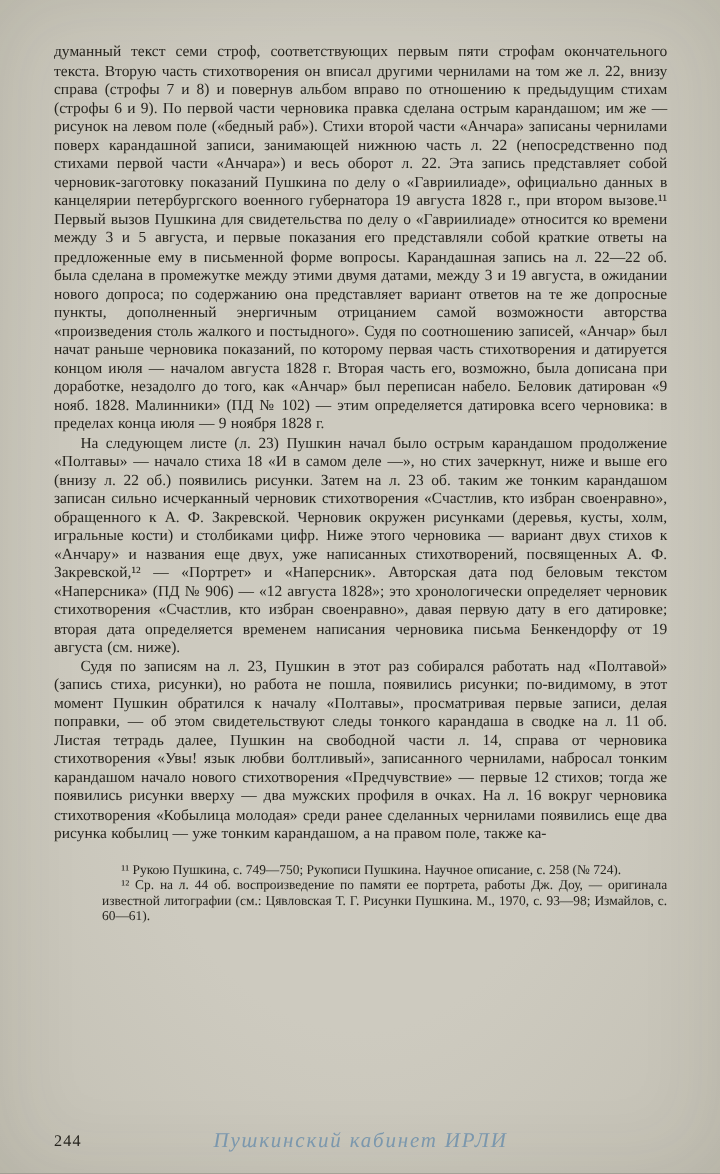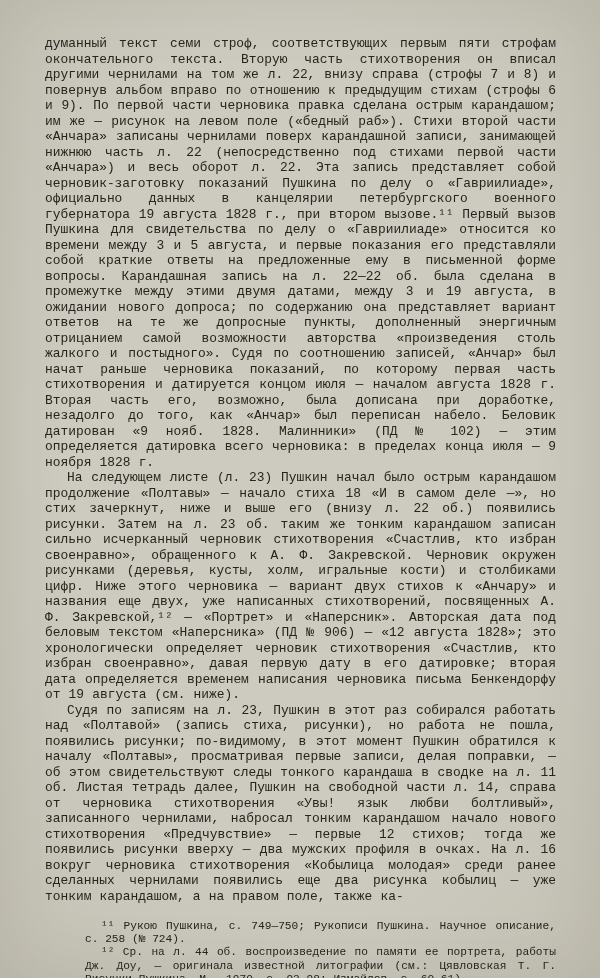--- a/index.html
+++ b/index.html
@@ -8,21 +8,21 @@
     background: #9a978e;
   }
   .page {
     position: relative;
     width: 600px;
     height: 978px;
     margin: 0 auto;
     background: radial-gradient(ellipse at 50% 45%, #cdcabf 55%, #c3c0b4 100%);
     box-shadow: inset 0 0 70px rgba(60,55,40,0.10);
     overflow: hidden;
-    font-family: Liberation Mono, monospace;
+    font-family: Liberation Serif, serif;
     color: #26241e;
   }
   .content {
     position: absolute;
     left: 45px;
     right: 44px;
     top: 36px;
   }
   .body-par {
     margin: 0;
@@ -81,14 +81,18 @@
     <p class="body-par">думанный текст семи строф, соответствующих первым пяти строфам окончательного текста. Вторую часть стихотворения он вписал другими чернилами на том же л. 22, внизу справа (строфы 7 и 8) и повернув альбом вправо по отношению к предыдущим стихам (строфы 6 и 9). По первой части черновика правка сделана острым карандашом; им же — рисунок на левом поле («бедный раб»). Стихи второй части «Анчара» записаны чернилами поверх карандашной записи, занимающей нижнюю часть л. 22 (непосредственно под стихами первой части «Анчара») и весь оборот л. 22. Эта запись представляет собой черновик-заготовку показаний Пушкина по делу о «Гавриилиаде», официально данных в канцелярии петербургского военного губернатора 19 августа 1828 г., при втором вызове.¹¹ Первый вызов Пушкина для свидетельства по делу о «Гавриилиаде» относится ко времени между 3 и 5 августа, и первые показания его представляли собой краткие ответы на предложенные ему в письменной форме вопросы. Карандашная запись на л. 22—22 об. была сделана в промежутке между этими двумя датами, между 3 и 19 августа, в ожидании нового допроса; по содержанию она представляет вариант ответов на те же допросные пункты, дополненный энергичным отрицанием самой возможности авторства «произведения столь жалкого и постыдного». Судя по соотношению записей, «Анчар» был начат раньше черновика показаний, по которому первая часть стихотворения и датируется концом июля — началом августа 1828 г. Вторая часть его, возможно, была дописана при доработке, незадолго до того, как «Анчар» был переписан набело. Беловик датирован «9 нояб. 1828. Малинники» (ПД № 102) — этим определяется датировка всего черновика: в пределах конца июля — 9 ноября 1828 г.</p>
     <p class="body-par indent">На следующем листе (л. 23) Пушкин начал было острым карандашом продолжение «Полтавы» — начало стиха 18 «И в самом деле —», но стих зачеркнут, ниже и выше его (внизу л. 22 об.) появились рисунки. Затем на л. 23 об. таким же тонким карандашом записан сильно исчерканный черновик стихотворения «Счастлив, кто избран своенравно», обращенного к А. Ф. Закревской. Черновик окружен рисунками (деревья, кусты, холм, игральные кости) и столбиками цифр. Ниже этого черновика — вариант двух стихов к «Анчару» и названия еще двух, уже написанных стихотворений, посвященных А. Ф. Закревской,¹² — «Портрет» и «Наперсник». Авторская дата под беловым текстом «Наперсника» (ПД № 906) — «12 августа 1828»; это хронологически определяет черновик стихотворения «Счастлив, кто избран своенравно», давая первую дату в его датировке; вторая дата определяется временем написания черновика письма Бенкендорфу от 19 августа (см. ниже).</p>
     <p class="body-par indent">Судя по записям на л. 23, Пушкин в этот раз собирался работать над «Полтавой» (запись стиха, рисунки), но работа не пошла, появились рисунки; по-видимому, в этот момент Пушкин обратился к началу «Полтавы», просматривая первые записи, делая поправки, — об этом свидетельствуют следы тонкого карандаша в сводке на л. 11 об. Листая тетрадь далее, Пушкин на свободной части л. 14, справа от черновика стихотворения «Увы! язык любви болтливый», записанного чернилами, набросал тонким карандашом начало нового стихотворения «Предчувствие» — первые 12 стихов; тогда же появились рисунки вверху — два мужских профиля в очках. На л. 16 вокруг черновика стихотворения «Кобылица молодая» среди ранее сделанных чернилами появились еще два рисунка кобылиц — уже тонким карандашом, а на правом поле, также ка-</p>
 
     <div class="footnotes">
       <p class="footnote">¹¹ Рукою Пушкина, с. 749—750; Рукописи Пушкина. Научное описание, с. 258 (№ 724).</p>
       <p class="footnote">¹² Ср. на л. 44 об. воспроизведение по памяти ее портрета, работы Дж. Доу, — оригинала известной литографии (см.: Цявловская Т. Г. Рисунки Пушкина. М., 1970, с. 93—98; Измайлов, с. 60—61).</p>
     </div>
   </div>
 
+  <div class="footer">
+    <span class="page-number">244</span>
+    <span class="watermark">Пушкинский кабинет ИРЛИ</span>
+  </div>
 
 </div>
 
 </body></html>

